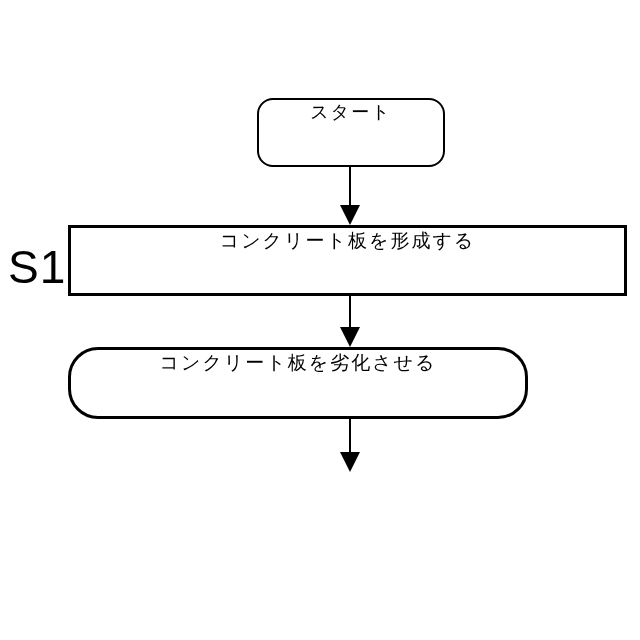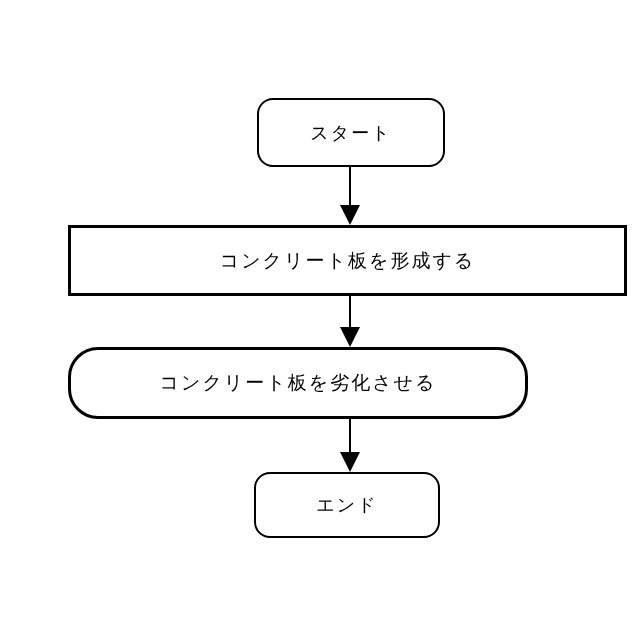--- a/index.html
+++ b/index.html
@@ -14,21 +14,20 @@
     height: 640px;
     background: #ffffff;
     overflow: hidden;
   }
   .node {
     position: absolute;
     box-sizing: border-box;
     background: #ffffff;
     border: 2.5px solid #000000;
     display: flex;
-    align-items: center;
     justify-content: center;
     color: #000000;
   }
   .terminal {
     border-radius: 16px;
     font-size: 18px;
   }
   .process {
     border-width: 3px;
     border-radius: 0;
@@ -73,37 +72,35 @@
 
   <div class="node terminal" style="left:257px; top:98px; width:188px; height:69px;">
     <span>スタート</span>
   </div>
 
   <div class="arrow" style="left:340px; top:167px; height:58px;">
     <div class="arrow-line"></div>
     <div class="arrow-head"></div>
   </div>
 
+  <div class="step-label" style="left:8px; top:244px;">S1</div>
 
   <div class="node process" style="left:68px; top:225px; width:559px; height:71px;">
     <span>コンクリート板を形成する</span>
   </div>
 
   <div class="arrow" style="left:340px; top:296px; height:51px;">
     <div class="arrow-line"></div>
     <div class="arrow-head"></div>
   </div>
 
 
   <div class="node process" style="left:68px; top:347px; width:460px; height:72px;border-radius:30px;">
     <span>コンクリート板を劣化させる</span>
   </div>
 
   <div class="arrow" style="left:340px; top:419px; height:53px;">
     <div class="arrow-line"></div>
     <div class="arrow-head"></div>
   </div>
 
-  <div class="node terminal" style="left:254px; top:472px; width:186px; height:66px;">
-    <span>エンド</span>
-  </div>
 
 </div>
 
 </body></html>

